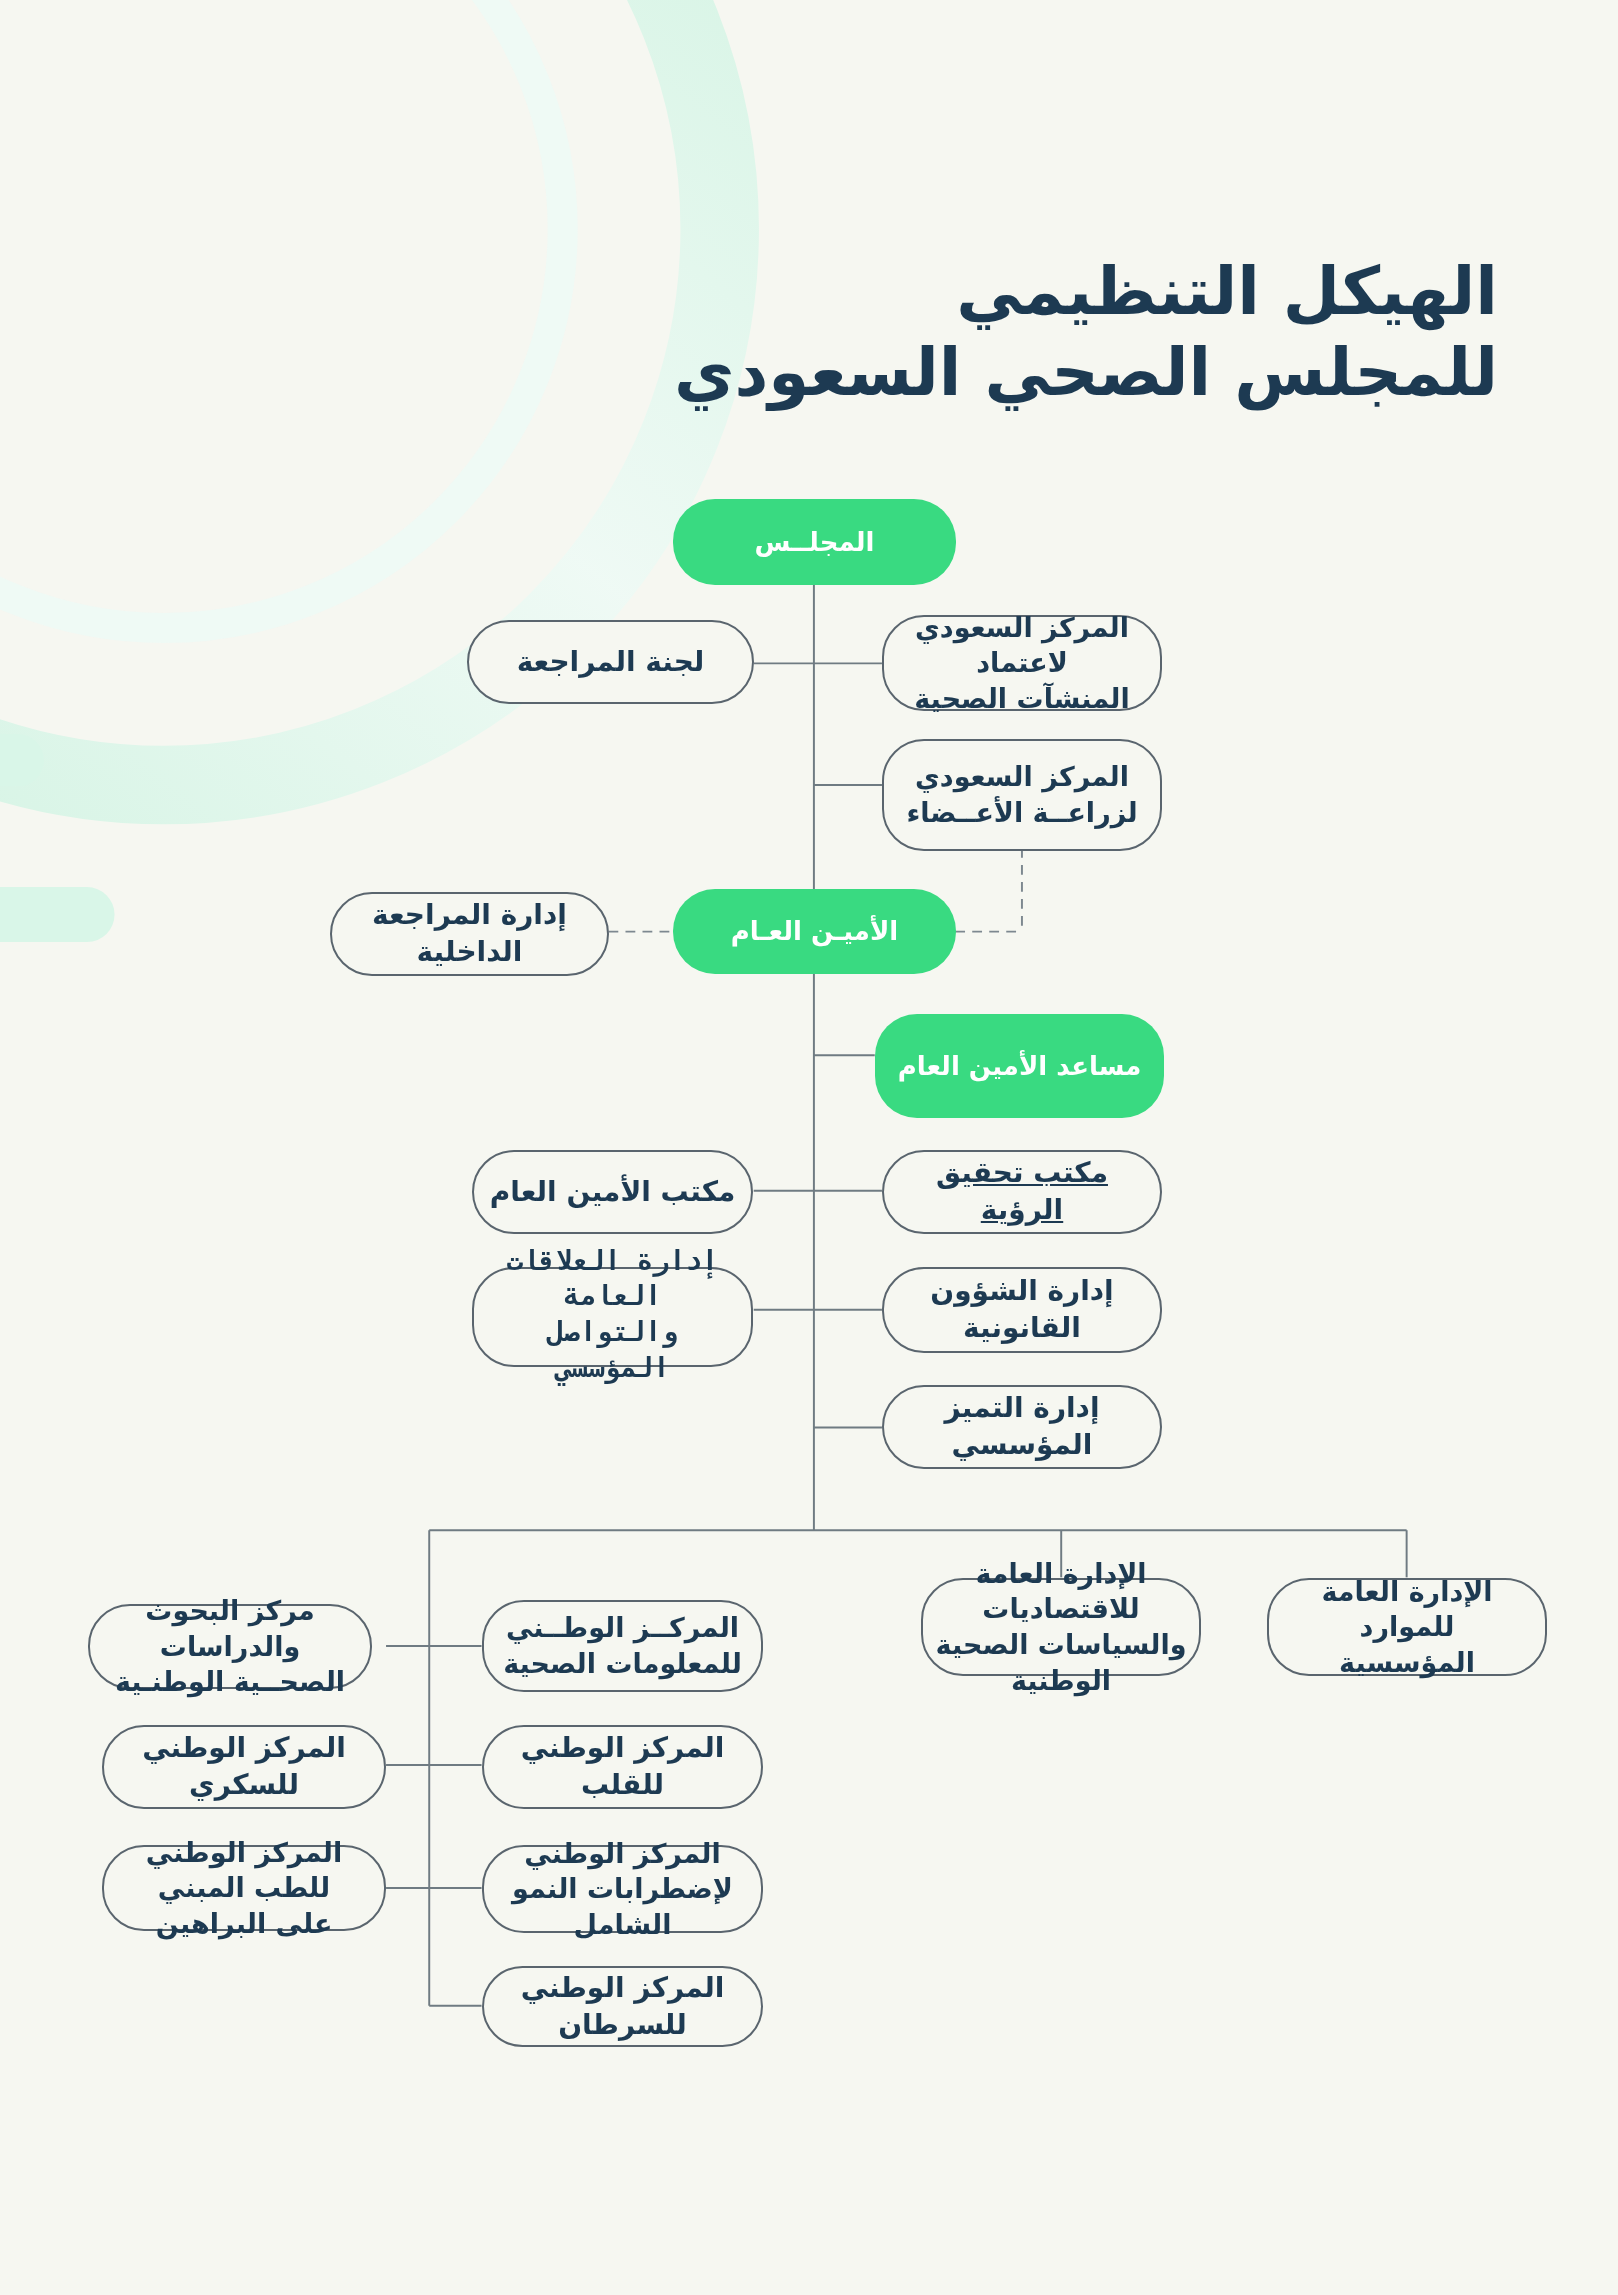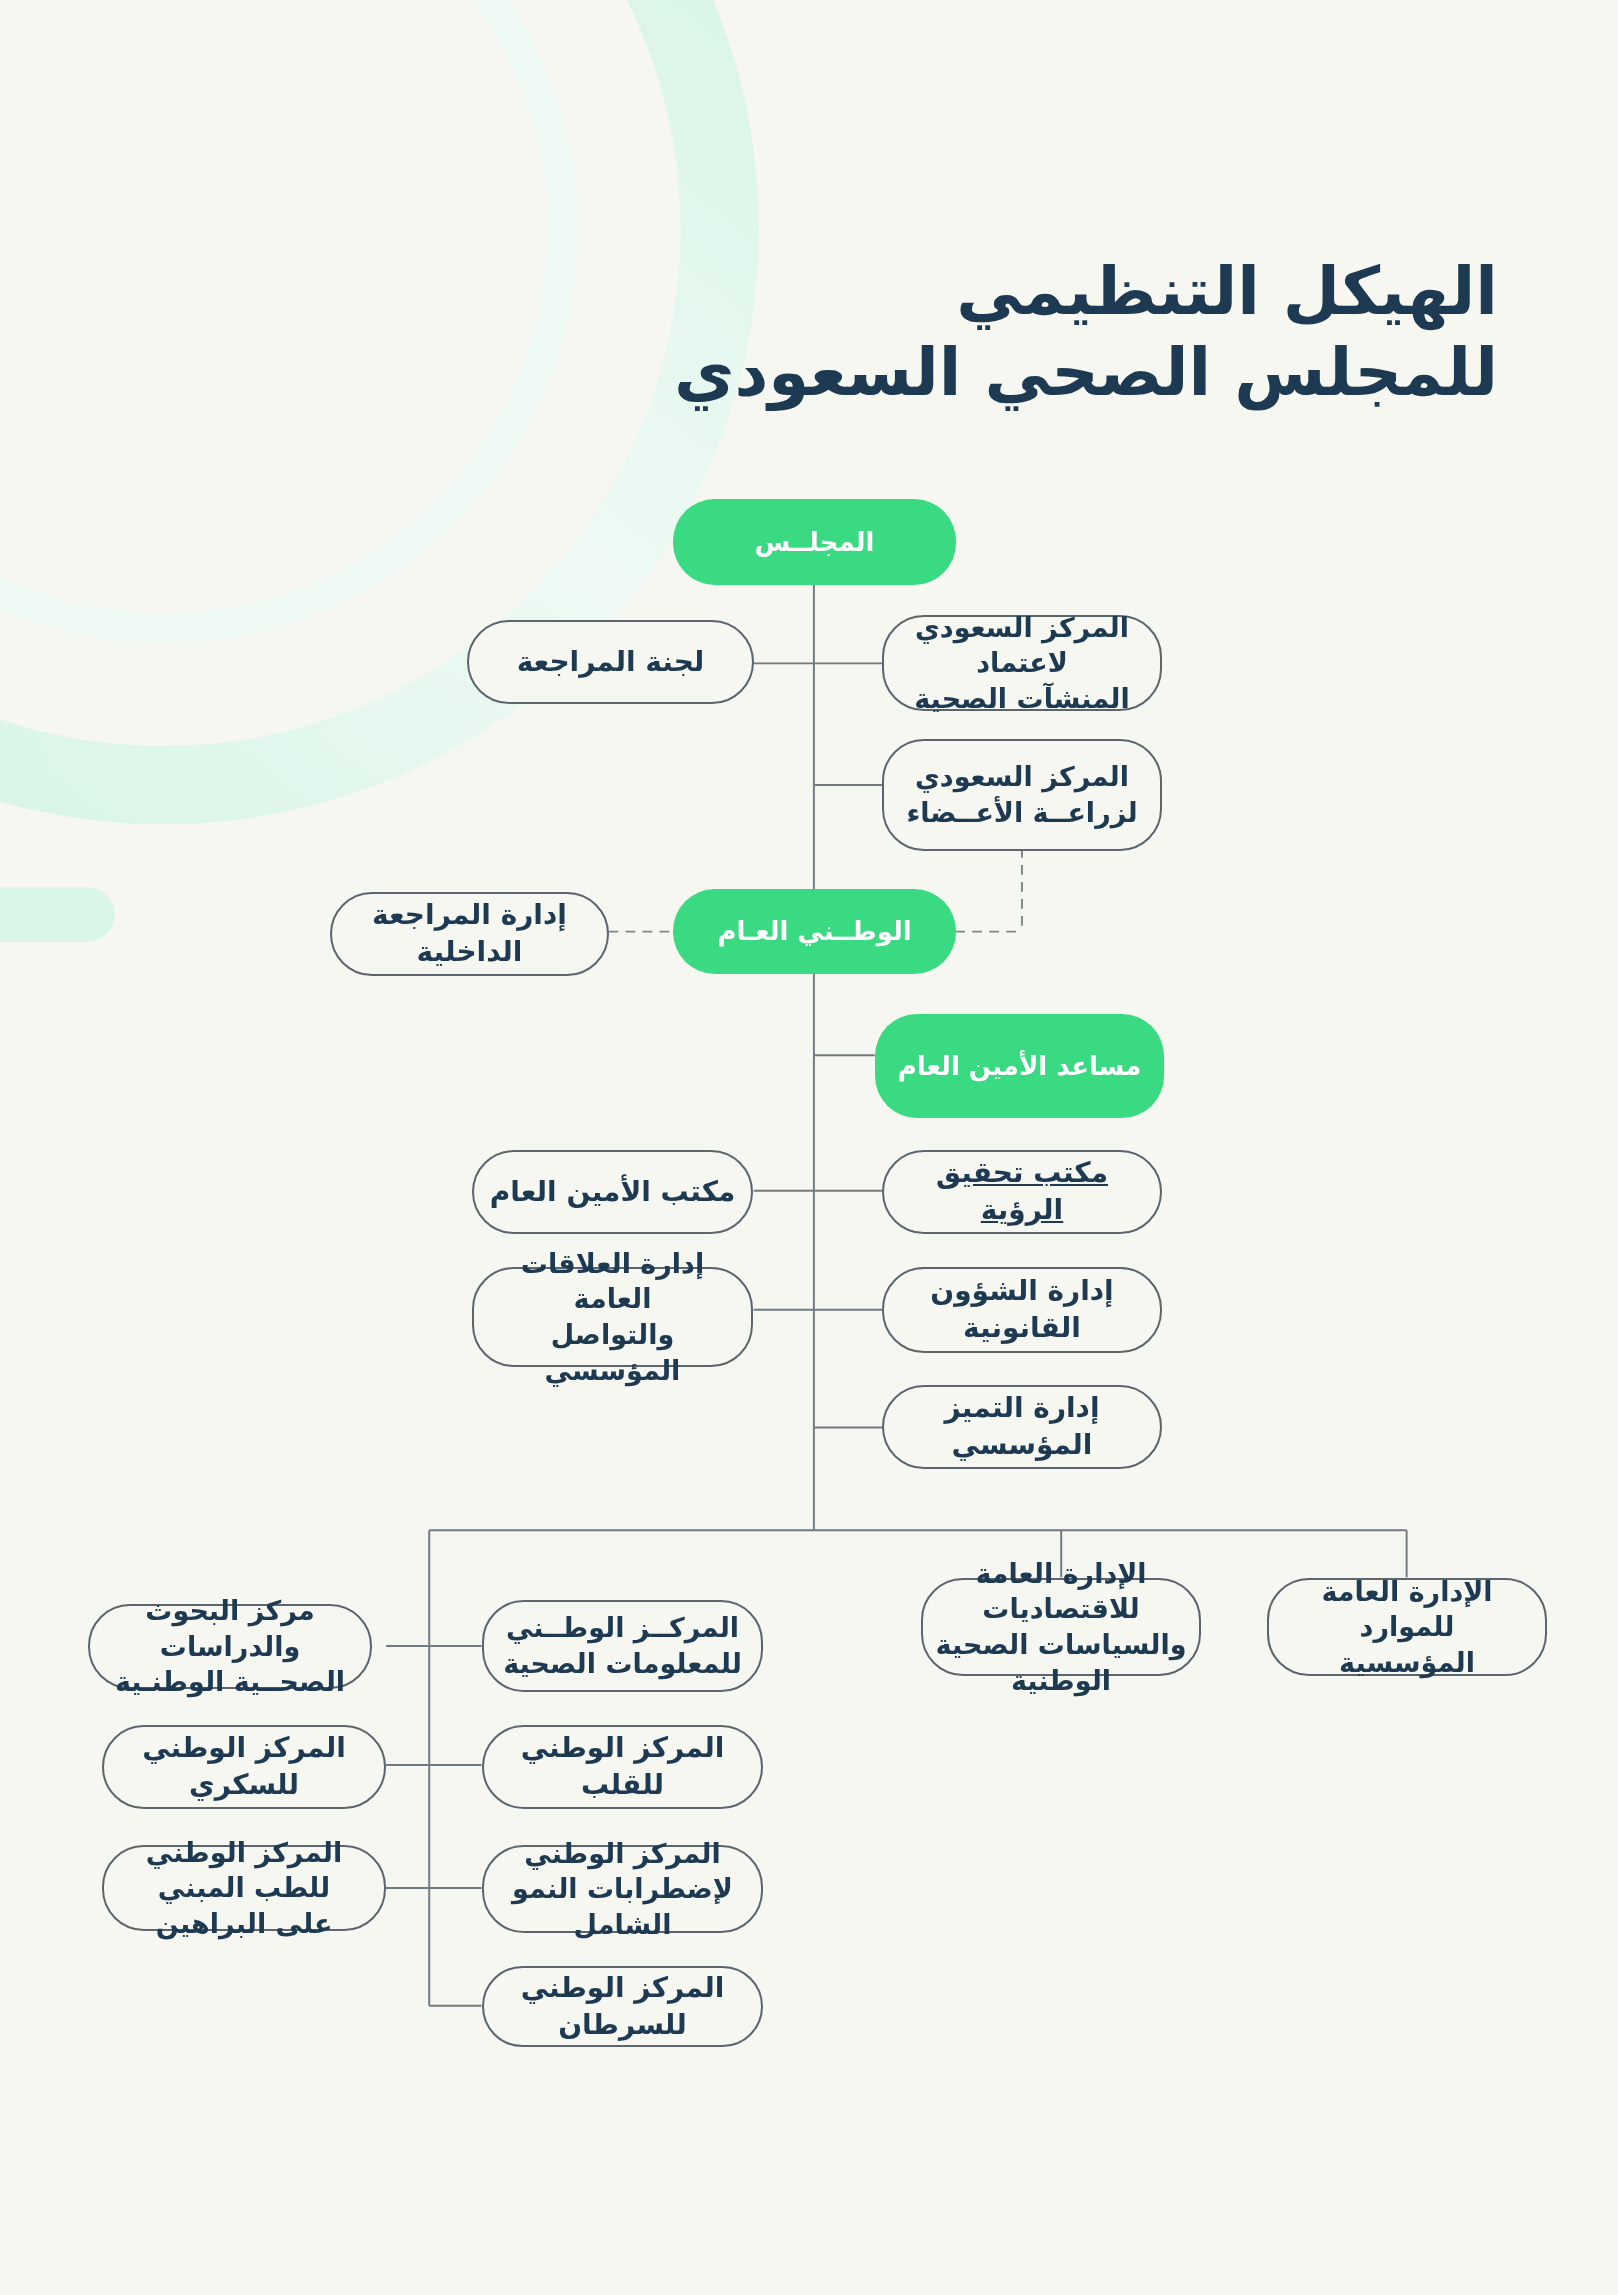--- a/index.html
+++ b/index.html
@@ -92,32 +92,32 @@
         <span>المنشآت الصحية</span>
       </div>
       <div class="node outline two" dir="rtl" style="left: 882px; top: 739px; width: 280px; height: 112px;">
         <span>المركز السعودي</span>
         <span>لزراعــة الأعــضاء</span>
       </div>
       <div class="node outline" dir="rtl" style="left: 330px; top: 892px; width: 279px; height: 84px;">
         <span>إدارة المراجعة الداخلية</span>
       </div>
       <div class="node green" dir="rtl" style="left: 673px; top: 889px; width: 283px; height: 85px;">
-        <span>الوطــني العـام</span>
+        <span>الأميـن العـام</span>
       </div>
       <div class="node green" dir="rtl" style="left: 875px; top: 1014px; width: 289px; height: 104px;">
         <span>مساعد الأمين العام</span>
       </div>
       <div class="node outline" dir="rtl" style="left: 472px; top: 1150px; width: 281px; height: 84px;">
         <span>مكتب الأمين العام</span>
       </div>
       <div class="node outline" dir="rtl" style="left: 882px; top: 1150px; width: 280px; height: 84px; text-decoration: underline;">
         <span>مكتب تحقيق الرؤية</span>
       </div>
-      <div class="node outline two" dir="rtl" style="left: 472px; top: 1267px; width: 281px; height: 100px;">
+      <div class="node outline two" dir="rtl" style="left: 472px; top: 1267px; width: 281px; height: 100px; font-family: Liberation Mono, monospace;">
         <span>إدارة العلاقات العامة</span>
         <span>والتواصل المؤسسي</span>
       </div>
       <div class="node outline" dir="rtl" style="left: 882px; top: 1267px; width: 280px; height: 86px;">
         <span>إدارة الشؤون القانونية</span>
       </div>
       <div class="node outline" dir="rtl" style="left: 882px; top: 1385px; width: 280px; height: 84px;">
         <span>إدارة التميز المؤسسي</span>
       </div>
       <div class="node outline two" dir="rtl" style="left: 921px; top: 1578px; width: 280px; height: 98px;">

